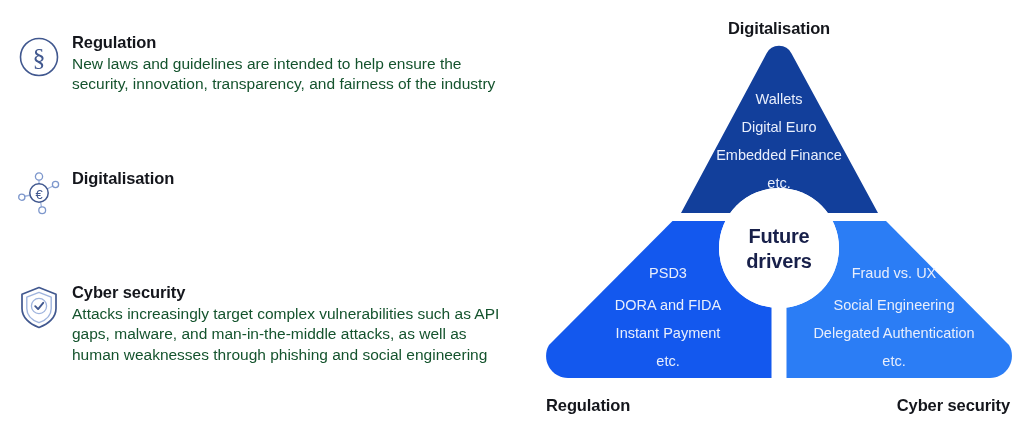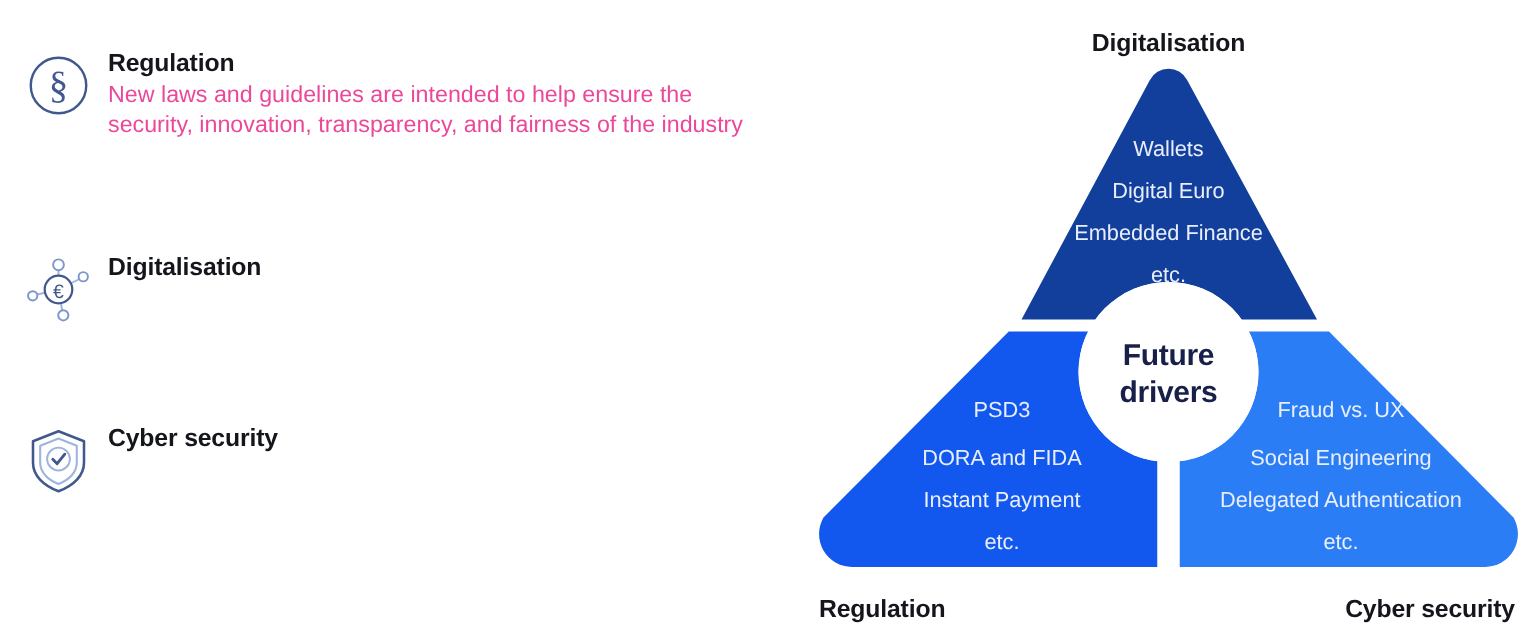--- a/index.html
+++ b/index.html
@@ -42,21 +42,21 @@
     font-size: 16.5px;
     font-weight: bold;
     color: #14161c;
     line-height: 1.25;
     margin: 0 0 1px 0;
     letter-spacing: -0.1px;
   }
   .feature-desc {
     font-size: 15.5px;
     font-weight: normal;
-    color: #ec4899;
+    color: #14532d;
     line-height: 1.33;
     margin: 0;
     max-width: 430px;
   }
 
   #item-regulation    { top: 32px;  left: 0; }
   #item-digitalisation{ top: 168px; left: 0; }
   #item-cybersecurity { top: 282px; left: 0; }
 
   
@@ -135,20 +135,21 @@
     <div class="feature-icon">
       <svg width="46" height="46" viewBox="0 0 46 46" aria-hidden="true">
         <path d="M23 3.5 L40 10.2 V24.5 C40 33.2 32.8 40 23 43.5 C13.2 40 6 33.2 6 24.5 V10.2 Z" fill="none" stroke="#41588f" stroke-width="1.7" stroke-linejoin="round"></path>
         <path d="M23 8.4 L35.2 13.2 V24.4 C35.2 31 30 36.1 23 38.7 C16 36.1 10.8 31 10.8 24.4 V13.2 Z" fill="none" stroke="#9fb4dd" stroke-width="1.4" stroke-linejoin="round"></path>
         <circle cx="23" cy="22" r="7.6" fill="none" stroke="#9fb4dd" stroke-width="1.3"></circle>
         <path d="M19.2 22.2 L22.1 25.1 L27.2 18.8" fill="none" stroke="#41588f" stroke-width="1.9" stroke-linecap="round" stroke-linejoin="round"></path>
       </svg>
     </div>
     <div class="feature-body">
       <div class="feature-title">Cyber security</div>
+      <div class="feature-desc">Attacks increasingly target complex vulnerabilities such as API gaps, malware, and man-in-the-middle attacks, as well as human weaknesses through phishing and social engineering</div>
     </div>
   </div>
 </div>
 
 <div id="diagram">
   <svg width="524" height="427" viewBox="0 0 524 427" aria-hidden="false">
     <defs>
 
       <mask id="hub-mask">
         <rect x="0" y="0" width="524" height="427" fill="#ffffff"></rect>

